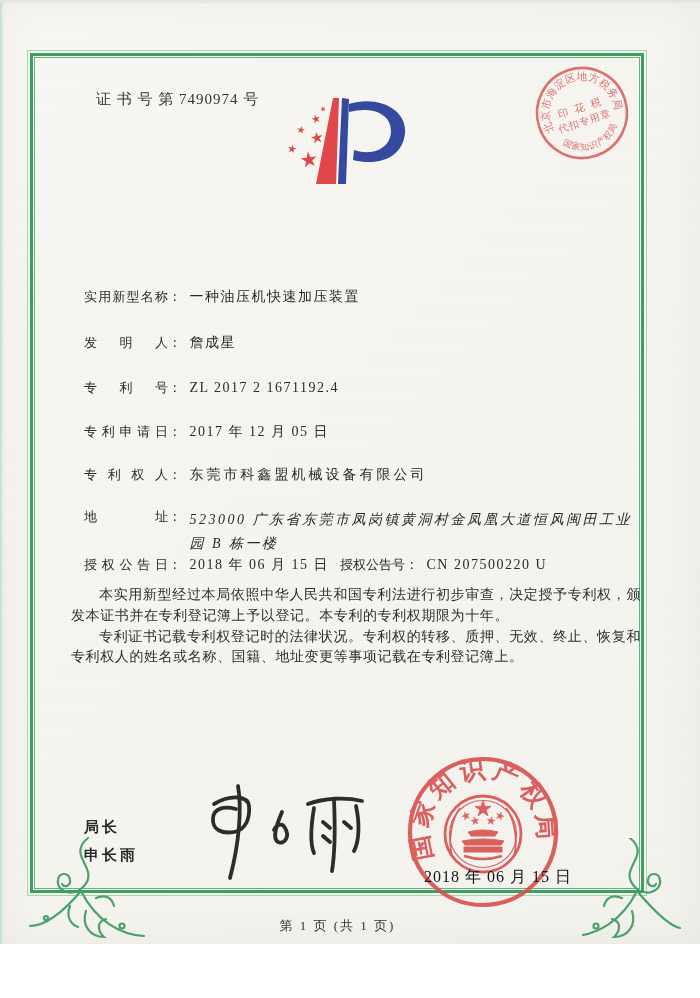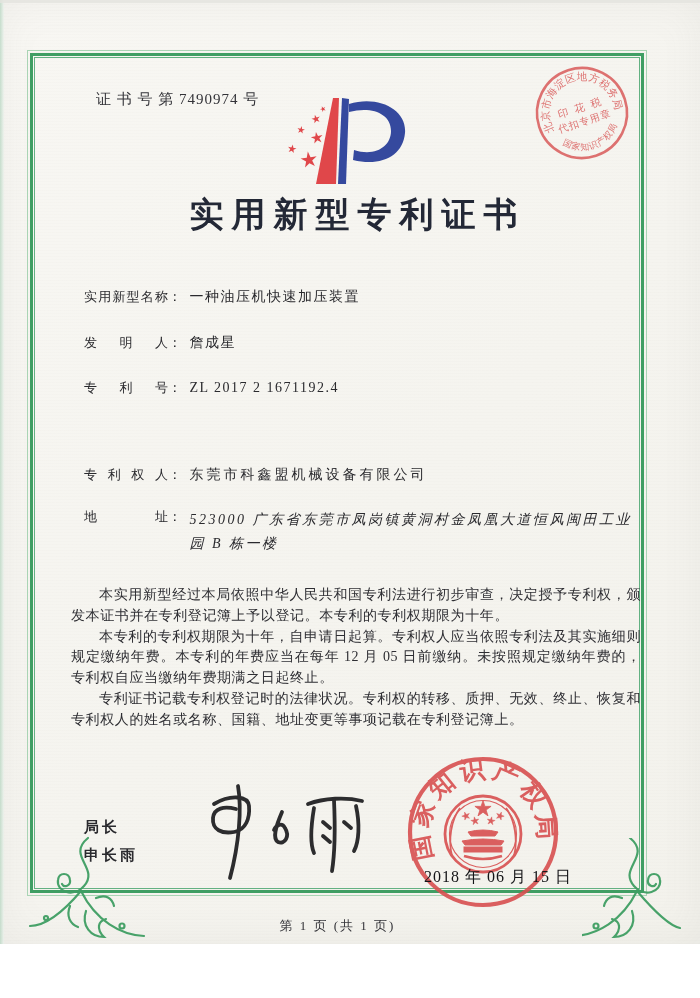--- a/index.html
+++ b/index.html
@@ -112,41 +112,48 @@
     <text font-size="10.5" fill="#d85555" letter-spacing="0.4">
       <textPath href="#taxTop">北京市海淀区地方税务局</textPath>
     </text>
     <text font-size="9" fill="#d85555" letter-spacing="0.5">
       <textPath href="#taxBot">国家知识产权局</textPath>
     </text>
     <text x="68" y="66" font-size="10.5" fill="#d85555" text-anchor="middle" letter-spacing="2">印 花 税</text>
     <text x="68" y="80" font-size="10" fill="#d85555" text-anchor="middle" letter-spacing="1">代扣专用章</text>
   </svg>
 
-  <div class="title">实用新型专利证书</div>
 
   <div class="frow" style="top:288px;">
     <span class="flabel">实用新型名称</span><span class="fcolon">：</span><span class="fvalue">一种油压机快速加压装置</span>
   </div>
   <div class="frow" style="top:334px;">
     <span class="flabel">发明人</span><span class="fcolon">：</span><span class="fvalue">詹成星</span>
   </div>
   <div class="frow" style="top:379px;">
     <span class="flabel">专利号</span><span class="fcolon">：</span><span class="fvalue">ZL 2017 2 1671192.4</span>
   </div>
+  <div class="frow" style="top:423px;">
+    <span class="flabel">专利申请日</span><span class="fcolon">：</span><span class="fvalue">2017 年 12 月 05 日</span>
+  </div>
   <div class="frow" style="top:466px;">
     <span class="flabel">专利权人</span><span class="fcolon">：</span><span class="fvalue wide">东莞市科鑫盟机械设备有限公司</span>
   </div>
   <div class="frow" style="top:508px;">
     <span class="flabel">地址</span><span class="fcolon">：</span><span class="fvalue wrap">523000 广东省东莞市凤岗镇黄洞村金凤凰大道恒风闽田工业园 B 栋一楼</span>
   </div>
+  <div class="frow" style="top:556px;">
+    <span class="flabel">授权公告日</span><span class="fcolon">：</span><span class="fvalue">2018 年 06 月 15 日</span>
+    <span class="pair2">
+      <span class="flabel">授权公告号</span><span class="fcolon">：</span><span class="fvalue">CN 207500220 U</span>
+    </span>
+  </div>
 
   <div class="body-text">
     <p>本实用新型经过本局依照中华人民共和国专利法进行初步审查，决定授予专利权，颁发本证书并在专利登记簿上予以登记。本专利的专利权期限为十年。</p>
-    <p>本专利的专利权期限为十年，自申请日起算。专利权人应当依照专利法及其实施细则规定缴纳年费。本专利的年费应当在每年 12 月 05 日前缴纳。未按照规定缴纳年费的，专利权自应当缴纳年费期满之日起终止。</p>
     <p>专利证书记载专利权登记时的法律状况。专利权的转移、质押、无效、终止、恢复和专利权人的姓名或名称、国籍、地址变更等事项记载在专利登记簿上。</p>
   </div>
 
   <div class="signoff" style="top:818px;">局长</div>
   <div class="signoff" style="top:846px;">申长雨</div>
 
   <svg class="signature" width="196" height="112" viewBox="0 0 196 112">
     <g fill="none" stroke="#1c1c1e" stroke-width="3.8" stroke-linecap="round" opacity="0.92">
       <path d="M28,30 C45,20 62,22 63,32 C64,44 60,56 48,58 C36,60 26,56 27,44 C28,34 38,32 50,35"></path>
       <path d="M52,12 C56,35 53,70 44,104"></path>

